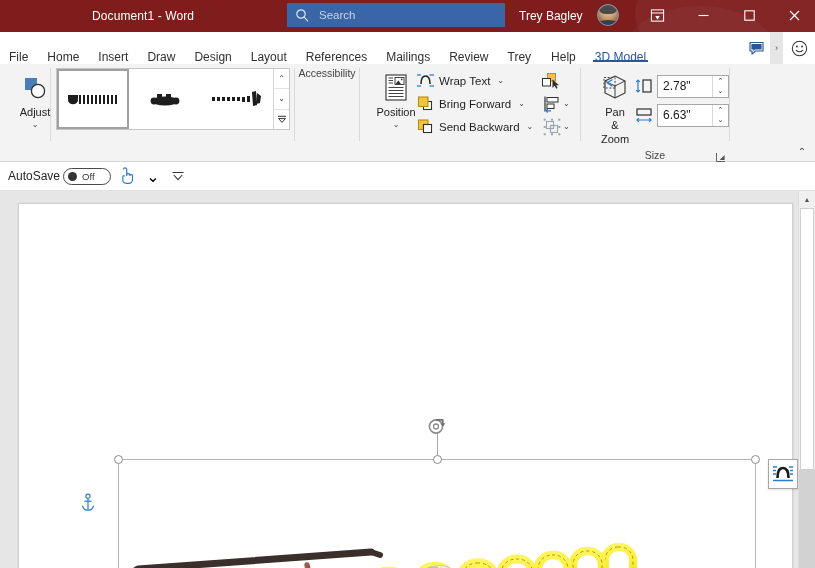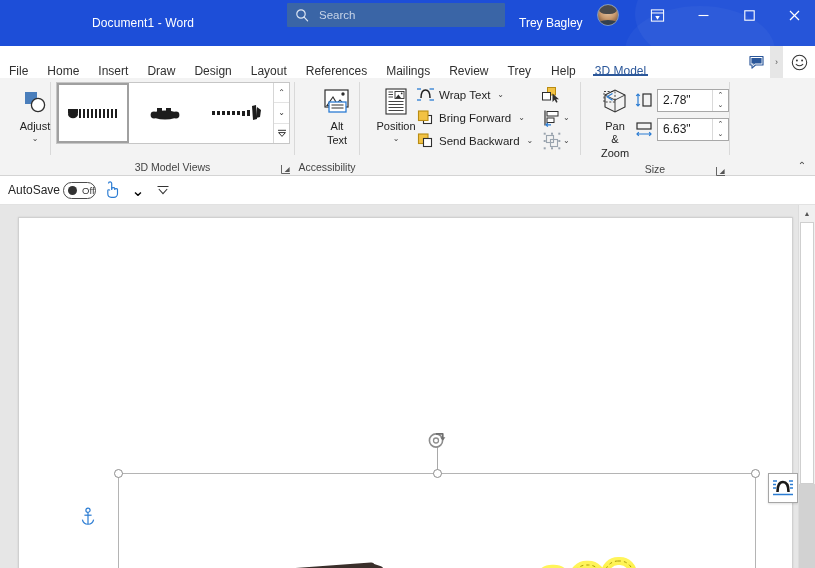--- a/index.html
+++ b/index.html
@@ -7,22 +7,22 @@
     width: 815px; height: 568px;
     overflow: hidden;
     font-family: "Liberation Sans", sans-serif;
     background: #ffffff;
     -webkit-font-smoothing: antialiased;
   }
 
   
   .titlebar {
     position: relative;
-    height: 46px;
-    background: #1d4ed8;
+    height: 32px;
+    background: #7f1d1d;
     display: flex;
     align-items: center;
     color: #ffffff;
     overflow: hidden;
   }
   .titlebar::before {
     content: "";
     position: absolute;
     right: -30px; top: -46px;
     width: 210px; height: 120px;
@@ -331,21 +331,21 @@
   .qatbar {
     height: 29px;
     background: #ffffff;
     display: flex;
     align-items: center;
     padding-left: 8px;
     border-bottom: 1px solid #e2e2e2;
   }
   .qat-label { font-size: 12px; color: #262626; margin-right: 3px; }
   .toggle {
-    width: 33px; height: 17px;
+    width: 48px; height: 17px;
     border: 1px solid #4a4a4a;
     border-radius: 9px;
     background: #fff;
     display: flex; align-items: center;
     position: relative;
     cursor: default;
   }
   .toggle .knob {
     width: 9px; height: 9px; border-radius: 50%;
     background: #333; margin-left: 4px;
@@ -663,50 +663,24 @@
           <div>⌄</div>
           <div>
             <svg width="10" height="9" viewBox="0 0 10 9">
               <line x1="1" y1="1.3" x2="9" y2="1.3" stroke="#333" stroke-width="1"></line>
               <path d="M1.6 3.6 L5 7.4 L8.4 3.6 Z" fill="none" stroke="#333" stroke-width="1"></path>
             </svg>
           </div>
         </div>
       </div>
     </div>
-    <div class="rgroup-label">
-      <span>3D Model Views</span>
-      <span class="dlg-launcher">
-        <svg width="11" height="11" viewBox="0 0 11 11">
-          <path d="M1.5 1 V9.5 H10" fill="none" stroke="#555" stroke-width="0.9"></path>
-          <path d="M9.6 3 L9.6 8 L4.6 8 Z" fill="#555"></path>
-        </svg>
-      </span>
-    </div>
   </div>
   <div class="rgroup-div"></div>
 
   <div class="rgroup" style="width:64px">
-    <div class="rgroup-body" style="justify-content:center;">
-      <div class="bigbtn" style="width:58px">
-        <span class="ic">
-          <svg width="32" height="30" viewBox="0 0 32 30">
-            <rect x="4" y="3" width="23" height="17" fill="#ffffff" stroke="#2f2f2f" stroke-width="1.2"></rect>
-            <path d="M6 18.5 L12 10 L17 18.5 Z" fill="#ffffff" stroke="#2f2f2f" stroke-width="1.1"></path>
-            <path d="M14 18.5 L19 13 L24 18.5 Z" fill="#ffffff" stroke="#2f2f2f" stroke-width="1.1"></path>
-            <circle cx="22" cy="7" r="1.7" fill="#2f2f2f"></circle>
-            <rect x="8" y="15" width="17" height="10" fill="#ffffff" stroke="#2b7cd3" stroke-width="1.3"></rect>
-            <line x1="10.5" y1="18" x2="22.5" y2="18" stroke="#2f2f2f" stroke-width="1"></line>
-            <line x1="10.5" y1="21" x2="22.5" y2="21" stroke="#2f2f2f" stroke-width="1"></line>
-          </svg>
-        </span>
-        <span class="lbl">Alt</span>
-        <span class="lbl">Text</span>
-      </div>
-    </div>
     <div class="rgroup-label">Accessibility</div>
   </div>
   <div class="rgroup-div"></div>
 
   <div class="rgroup" style="width:220px">
     <div class="rgroup-body">
 
       <div class="bigbtn" style="width:52px">
         <span class="ic">
           <svg width="28" height="30" viewBox="0 0 28 30">

